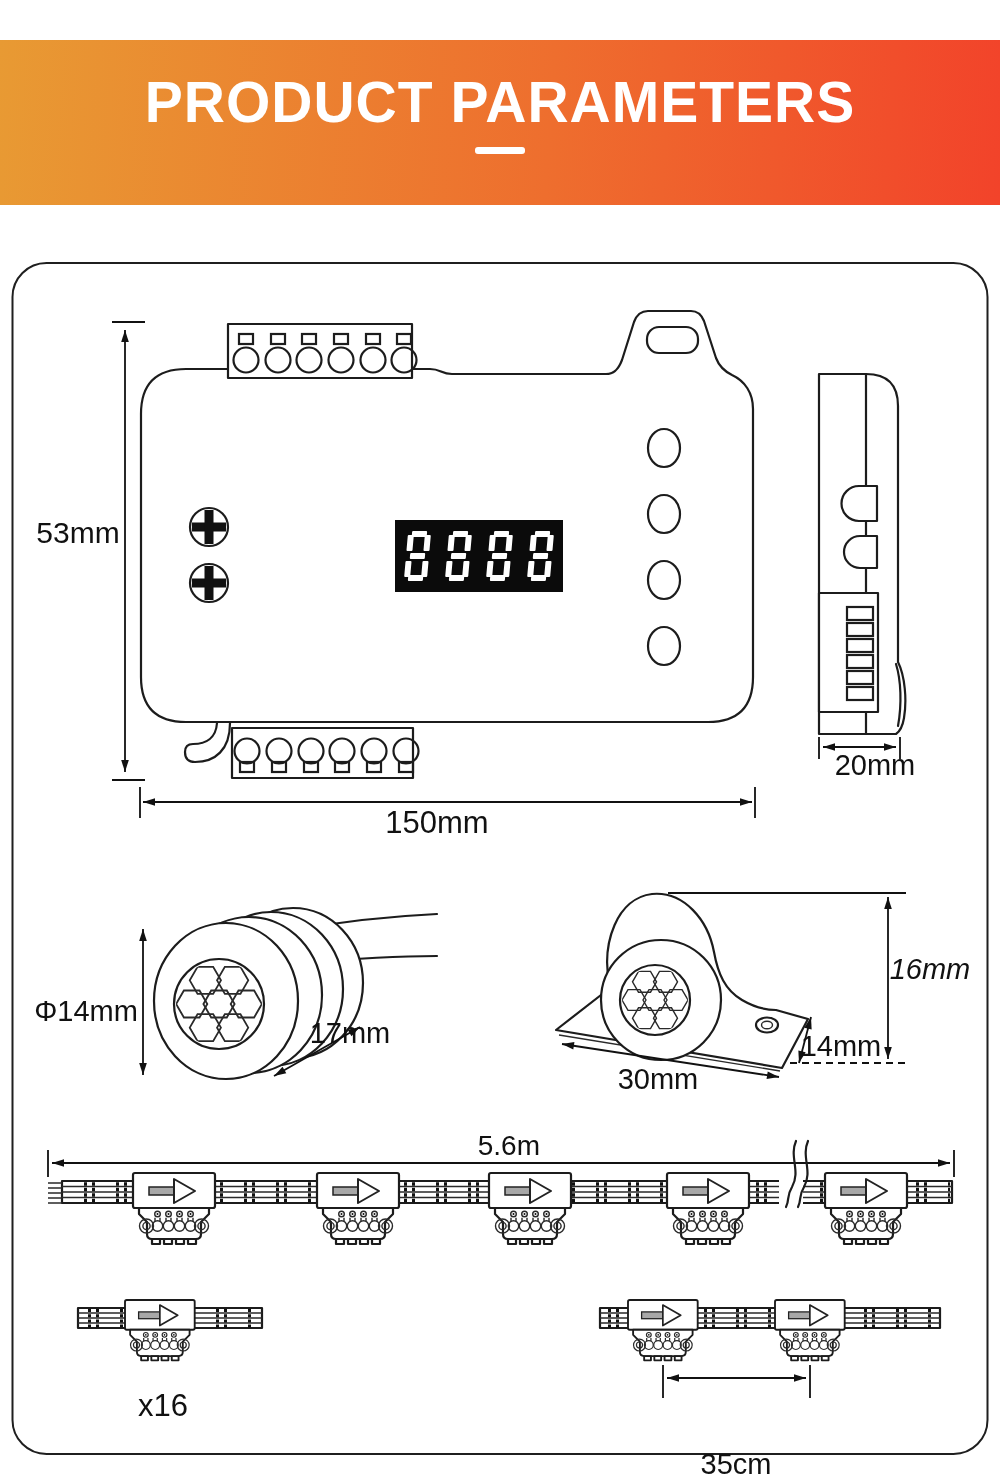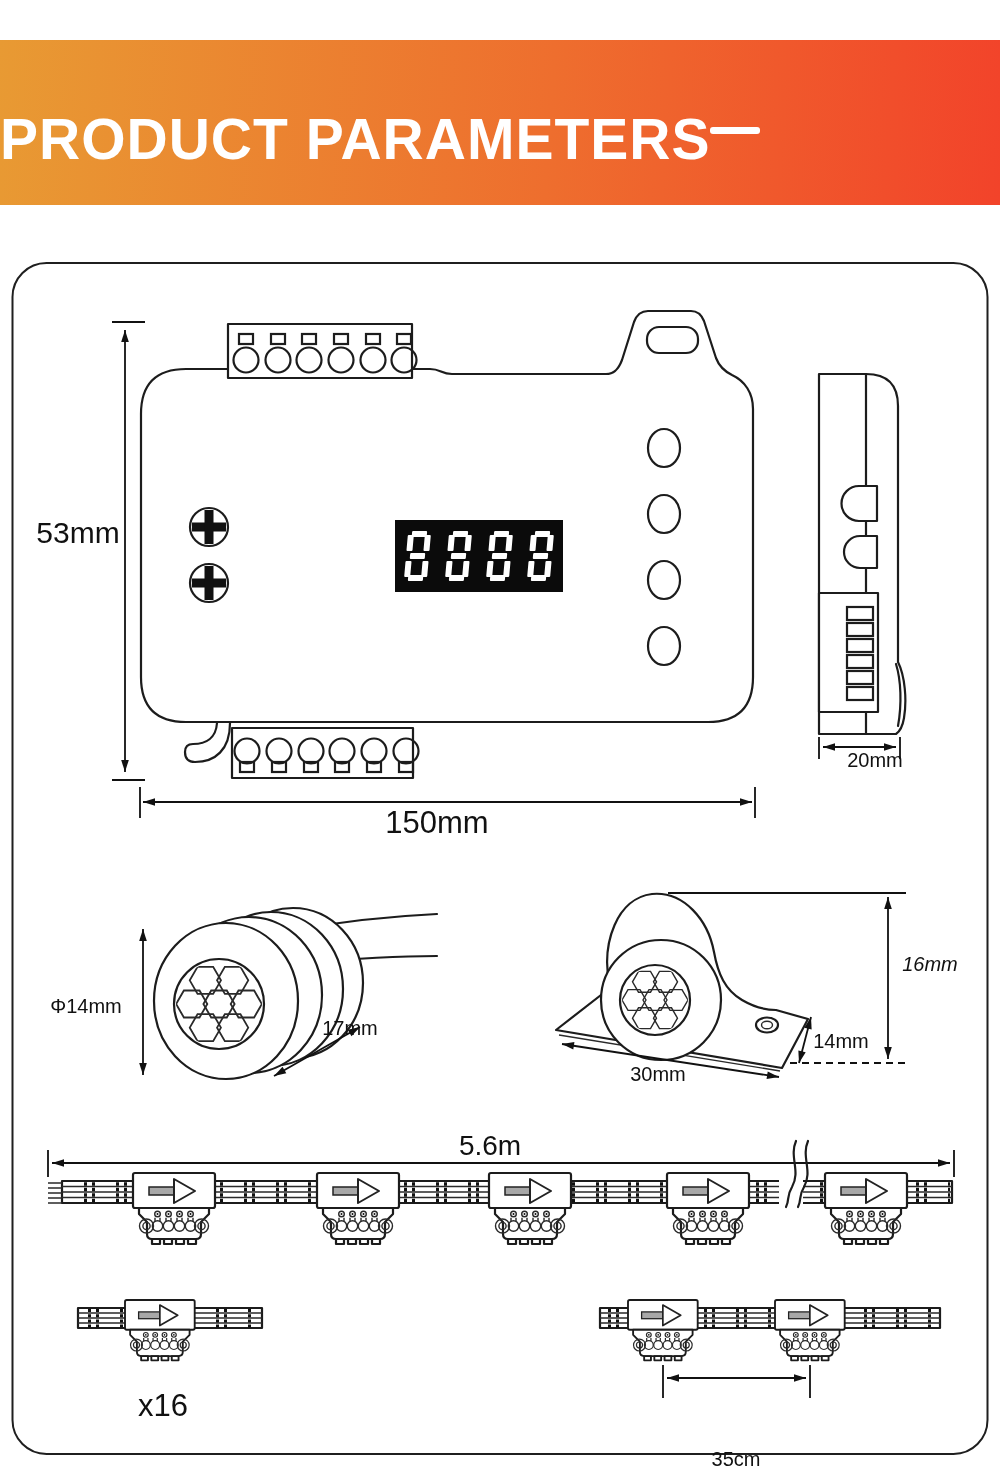--- a/index.html
+++ b/index.html
@@ -1,26 +1,26 @@
 <!DOCTYPE html>
 <html><head>
 <meta charset="utf-8">
 <style>
   html,body{margin:0;padding:0;background:#fff;}
   .page{position:relative;width:1000px;height:1478px;background:#fff;overflow:hidden;
         font-family:"Liberation Sans",sans-serif;color:#111;}
   
   .band{position:absolute;left:0;top:40px;width:1000px;height:165px;
         background:linear-gradient(94deg,#e89a33 0%,#ee6e2e 55%,#f2432a 100%);
-        display:flex;align-items:center;}
+        display:flex;flex-direction:column;align-items:center;}
   .band-title{margin-top:34px;font-size:57px;font-weight:bold;color:#fff;
               letter-spacing:1px;line-height:1;white-space:nowrap;}
   .band-dash{margin-top:16px;width:50px;height:7px;background:#fff;border-radius:3px;}
   
-  .dimlab{position:absolute;font-size:20px;line-height:1.05;text-align:center;color:#111;white-space:nowrap;}
+  .dimlab{position:absolute;font-size:29px;line-height:1.05;text-align:center;color:#111;white-space:nowrap;}
   
   svg.art{position:absolute;left:0;top:0;}
   .ol{fill:#fff;stroke:#1c1c1c;stroke-width:2.2;stroke-linejoin:round;}
   .ln{fill:none;stroke:#1c1c1c;stroke-width:2.2;stroke-linecap:round;}
   .thin{fill:none;stroke:#2a2a2a;stroke-width:1.4;}
   .dim{fill:none;stroke:#111;stroke-width:1.8;}
   .blk{fill:#111;stroke:none;}
   
   .led{position:absolute;left:395px;top:520px;width:168px;height:72px;background:#0b0b0b;
        display:flex;justify-content:space-between;align-items:center;padding:0 11px;box-sizing:border-box;}
@@ -306,16 +306,16 @@
     </div>
 
   <div class="dimlab" style="left:30px;top:517px;width:96px;font-size:30px;">53mm</div>
   <div class="dimlab" style="left:377px;top:807px;width:120px;font-size:31px;">150mm</div>
   <div class="dimlab" style="left:831px;top:750px;width:88px;">20mm</div>
   <div class="dimlab" style="left:32px;top:996px;width:108px;">Φ14mm</div>
   <div class="dimlab" style="left:306px;top:1018px;width:88px;">17mm</div>
   <div class="dimlab" style="left:886px;top:954px;width:88px;font-style:italic;">16mm</div>
   <div class="dimlab" style="left:799px;top:1031px;width:84px;">14mm</div>
   <div class="dimlab" style="left:612px;top:1064px;width:92px;">30mm</div>
-  <div class="dimlab" style="left:440px;top:1131px;width:100px;font-size:28px;">5.6m</div>
+  <div class="dimlab" style="left:440px;top:1131px;width:100px;font-size:28px;text-align:right;">5.6m</div>
   <div class="dimlab" style="left:121px;top:1390px;width:84px;font-size:31px;">x16</div>
   <div class="dimlab" style="left:695px;top:1449px;width:82px;">35cm</div>
 </div>
 
 </body></html>

